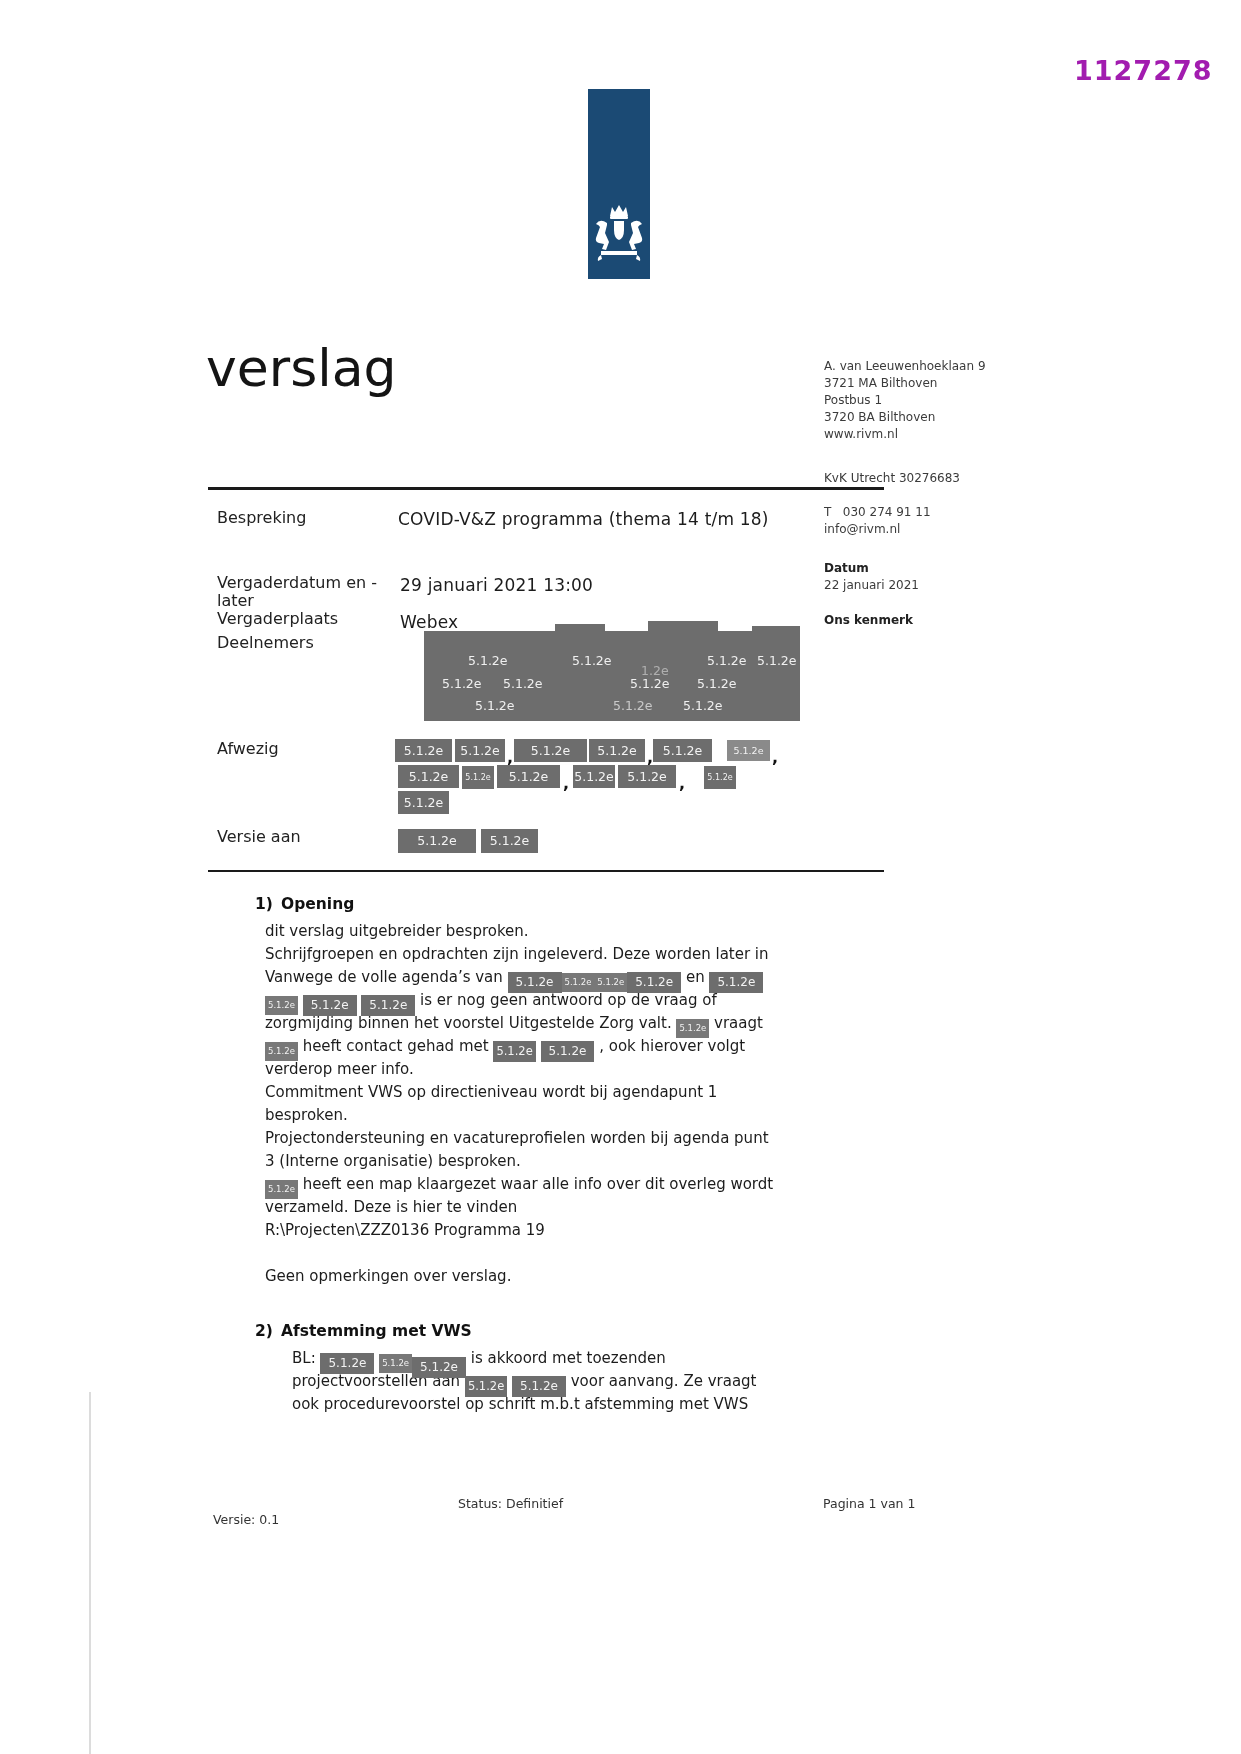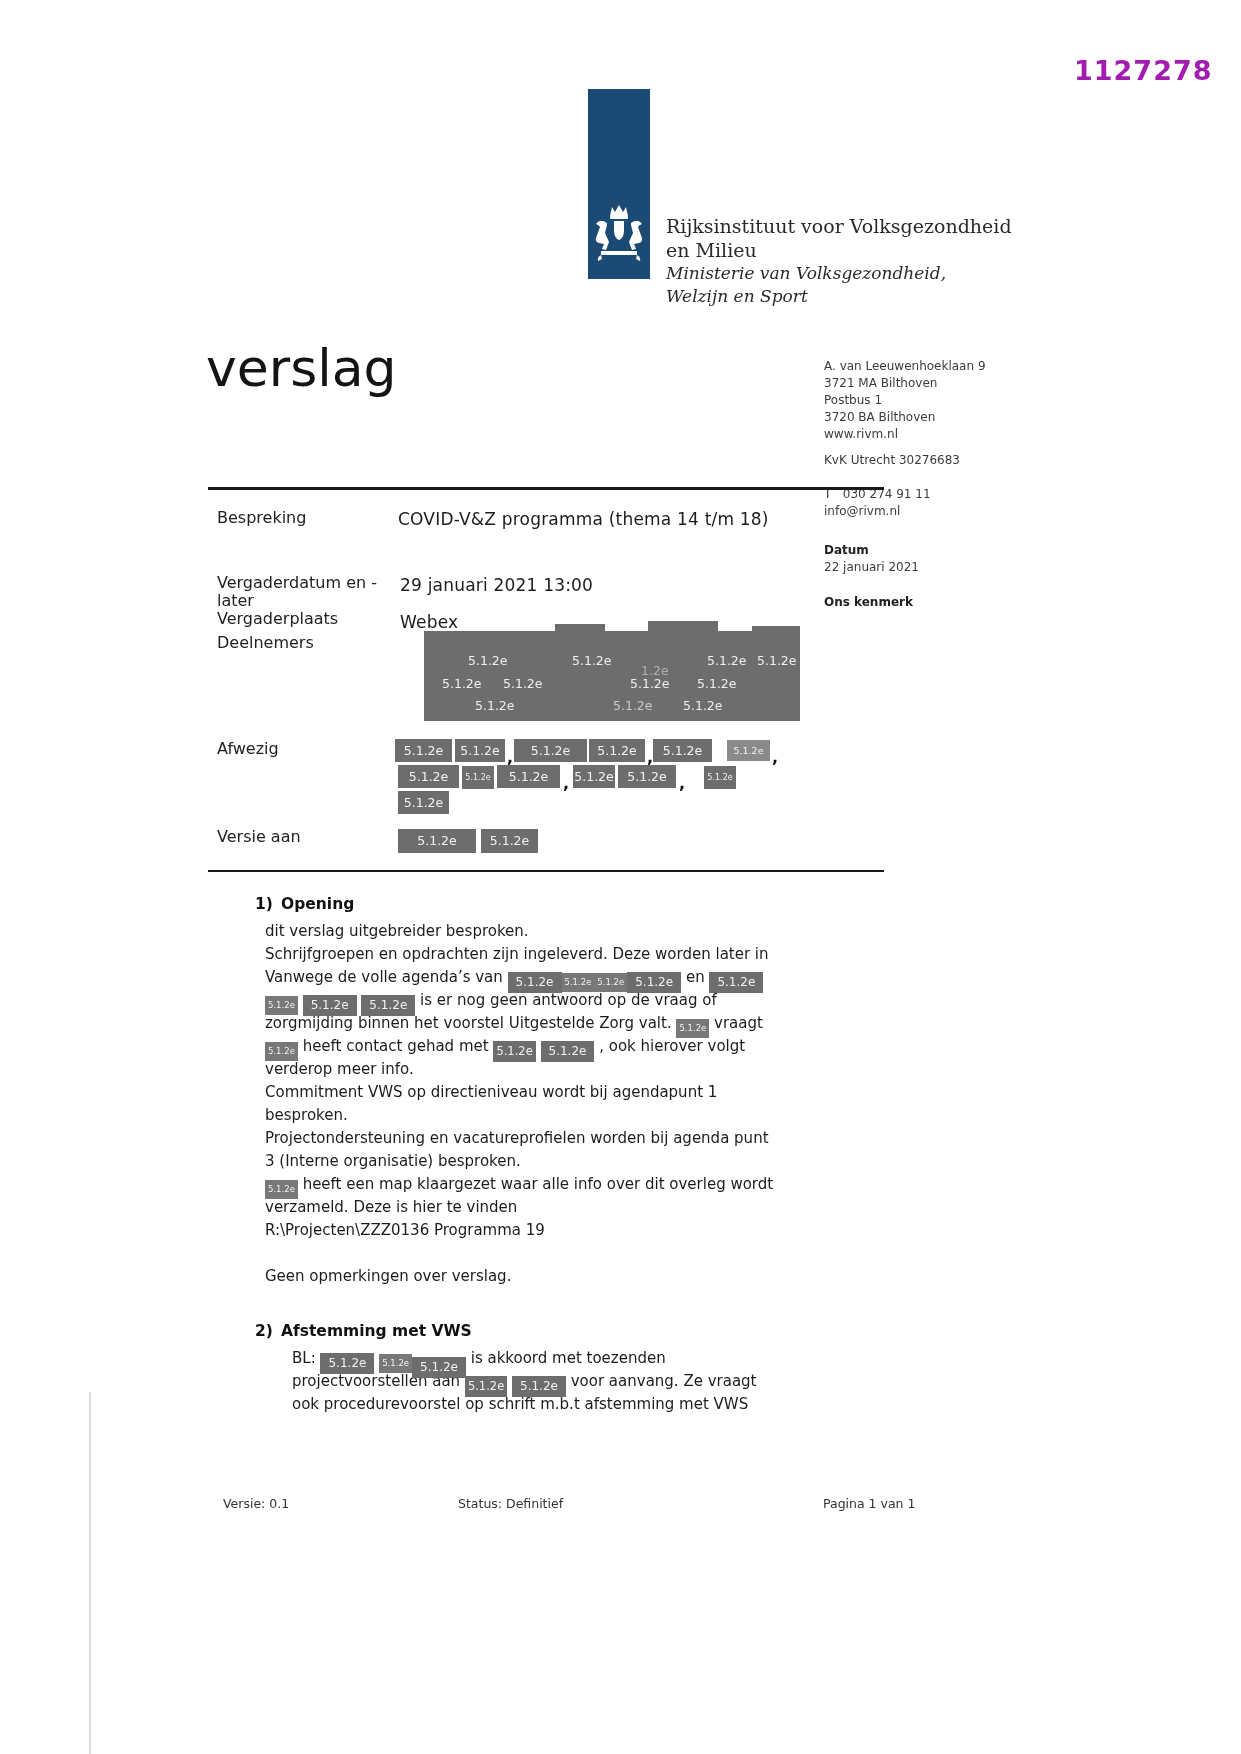--- a/index.html
+++ b/index.html
@@ -12,21 +12,21 @@
   .emblem{position:absolute;left:5px;top:112px;}
   .logotext{position:absolute;left:666px;top:214px;font-family:"DejaVu Serif",serif;color:#2a2a2a;}
   .logotext .org{font-size:19px;line-height:24px;}
   .logotext .min{font-size:17px;line-height:23px;font-style:italic;}
 
   .title{position:absolute;left:206px;top:338px;font-size:52px;color:#141414;}
 
   .sidebar{position:absolute;left:824px;top:358px;width:190px;font-size:12px;line-height:17px;color:#3b3b3b;}
   .sidebar div{white-space:pre;}
   .sidebar .b{font-weight:bold;color:#222;}
-  .mt1{margin-top:9px;}.mt2{margin-top:17px;}.mt3{margin-top:22px;}.mt4{margin-top:18px;}
+  .mt1{margin-top:27px;}.mt2{margin-top:17px;}.mt3{margin-top:22px;}.mt4{margin-top:18px;}
 
   .rule{position:absolute;left:208px;width:676px;background:#1a1a1a;}
   .rule1{top:487px;height:3px;}
   .rule2{top:870px;height:2px;}
 
   .mlabel{position:absolute;left:217px;font-size:16px;color:#222;}
   .mvalue{position:absolute;left:400px;font-size:17px;letter-spacing:0.2px;color:#1c1c1c;}
 
   
   .dblock{position:absolute;left:424px;top:631px;width:376px;height:90px;background:#6d6d6d;}
@@ -49,21 +49,21 @@
   .body{position:absolute;font-size:15px;line-height:23px;color:#1c1c1c;}
   .bline{white-space:nowrap;height:23px;}
   .red{display:inline-block;background:#6d6d6d;color:#f3f3f3;font-size:12px;line-height:17px;
        padding:2px 8px;vertical-align:-4px;}
   .red.s{font-size:8.5px;line-height:11px;padding:4px 3px;vertical-align:-3px;background:#787878;}
   .red.c{padding:2px 3px;font-size:11.5px;}
   .red.w{padding:2px 48px;}
   .red.lo{position:relative;top:4px;}
 
   .footer{position:absolute;top:1496px;left:0;width:100%;font-size:12.5px;color:#333;}
-  .footer .f1{position:absolute;left:223px;}
+  .footer .f1{position:absolute;left:213px;margin-top:16px;}
   .footer .f2{position:absolute;left:458px;}
   .footer .f3{position:absolute;left:823px;}
 
   .scanline{position:absolute;left:89px;top:1392px;width:2px;height:362px;background:#dcdcdc;}
 </style>
 </head>
 <body>
 
 <div class="page">
 
@@ -75,26 +75,20 @@
         <path d="M19 6 l3 5 4 -7 4 7 3 -5 2 9 H17 z"></path>
         <rect x="17" y="15" width="18" height="3" rx="1"></rect>
         <path d="M21 20 h10 v9 q0 8 -5 10 q-5 -2 -5 -10 z"></path>
         <path d="M14 22 q-7 -5 -11 1 q3 1 4 3 l-4 11 q-1 4 3 5 l5 1 -2 5 4 1 3 -8 -4 -9 2 -8 z"></path>
         <path d="M38 22 q7 -5 11 1 q-3 1 -4 3 l4 11 q1 4 -3 5 l-5 1 2 5 -4 1 -3 -8 4 -9 -2 -8 z"></path>
         <rect x="8" y="50" width="36" height="4"></rect>
         <path d="M8 54 q-4 2 -3 6 l4 -2 z"></path>
         <path d="M44 54 q4 2 3 6 l-4 -2 z"></path>
       </g>
     </svg>
-  </div>
-  <div class="logotext">
-    <div class="org">Rijksinstituut voor Volksgezondheid</div>
-    <div class="org">en Milieu</div>
-    <div class="min">Ministerie van Volksgezondheid,</div>
-    <div class="min">Welzijn en Sport</div>
   </div>
 
   <div class="title">verslag</div>
 
   <div class="sidebar">
     <div>A. van Leeuwenhoeklaan 9</div>
     <div>3721 MA Bilthoven</div>
     <div>Postbus 1</div>
     <div>3720 BA Bilthoven</div>
     <div>www.rivm.nl</div>

